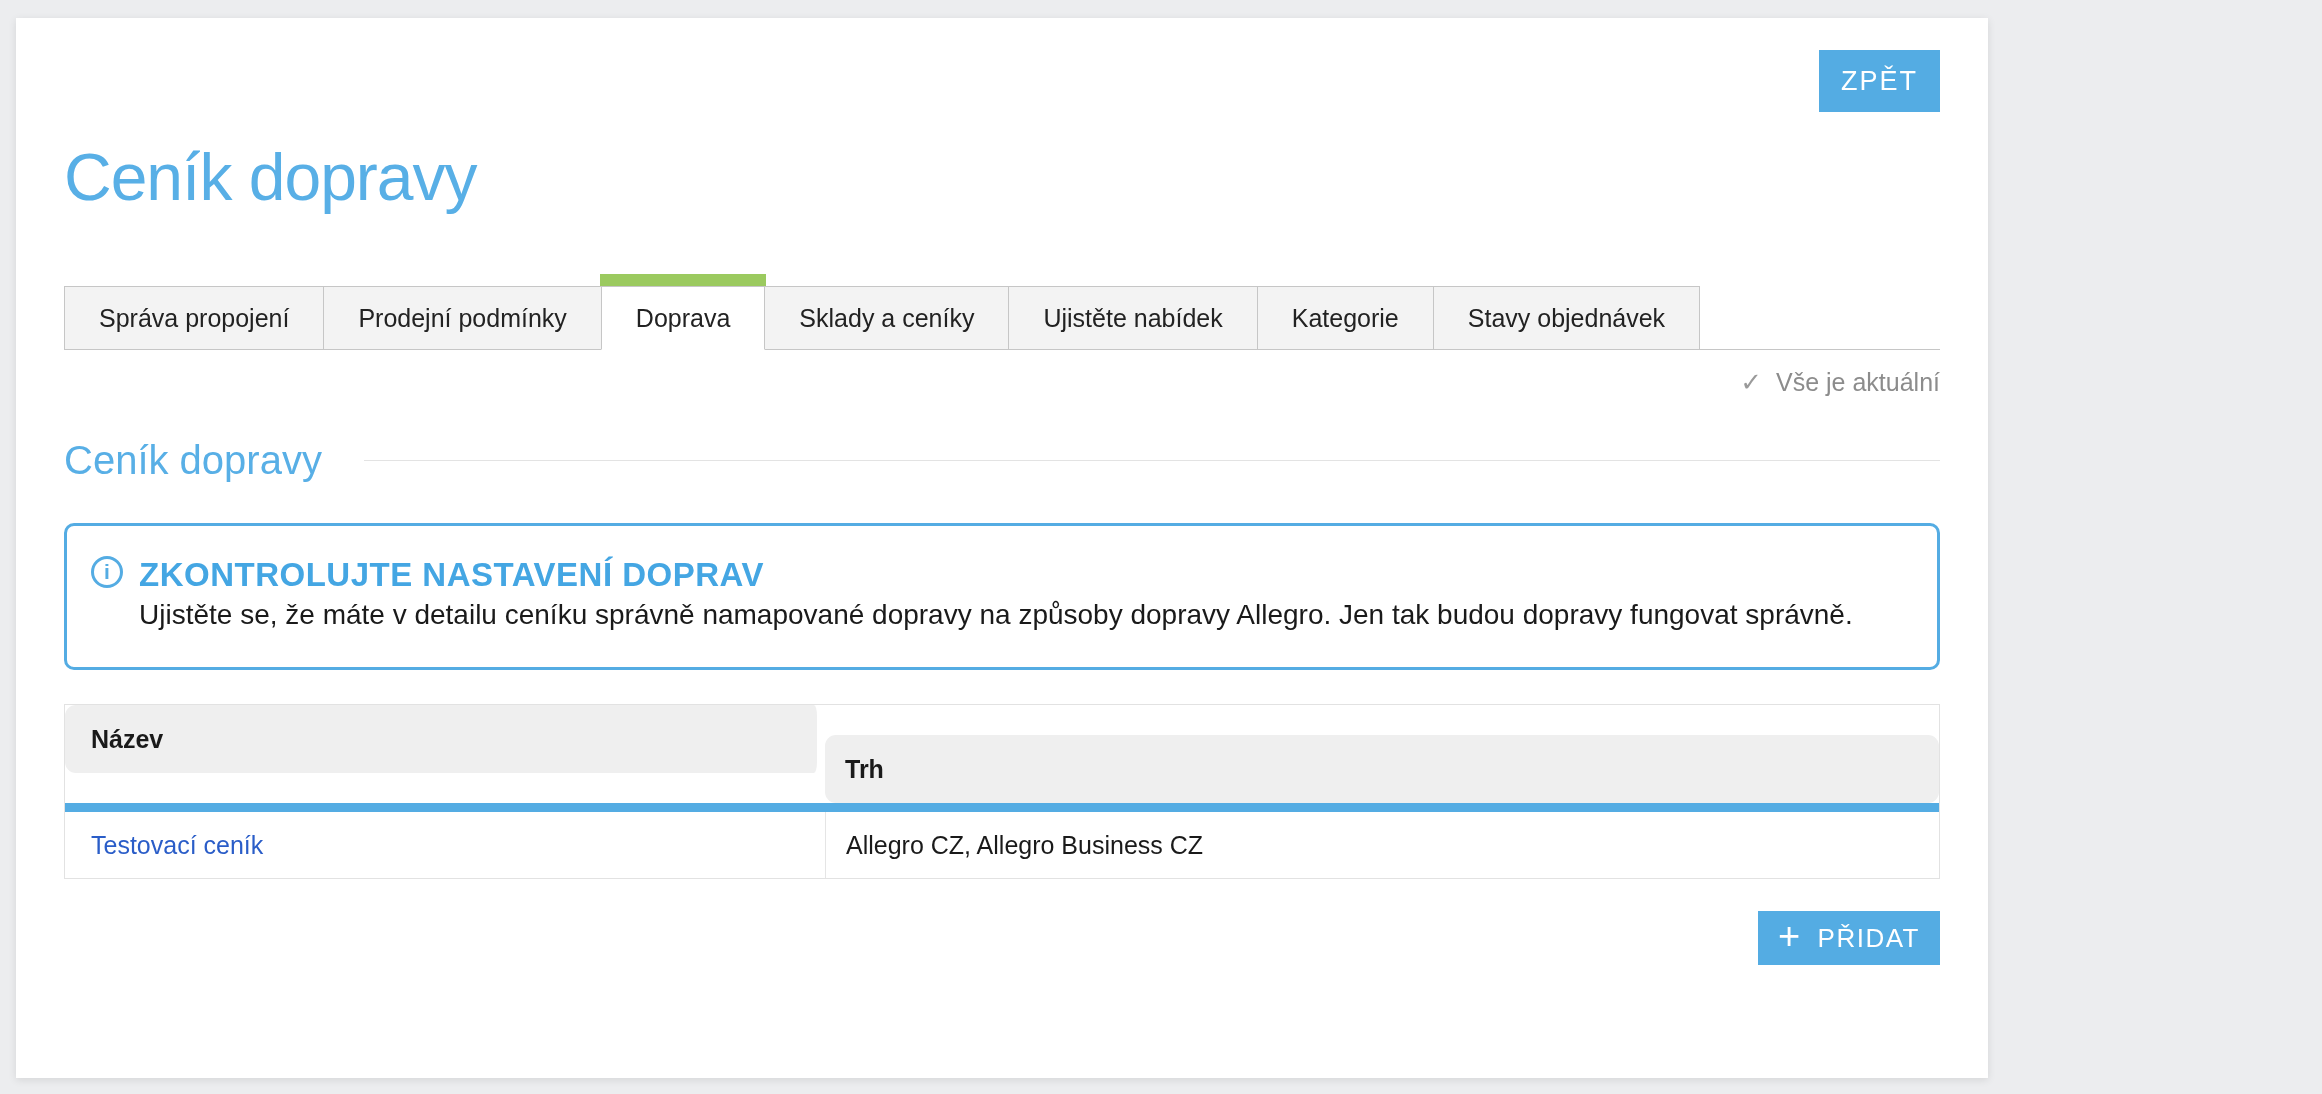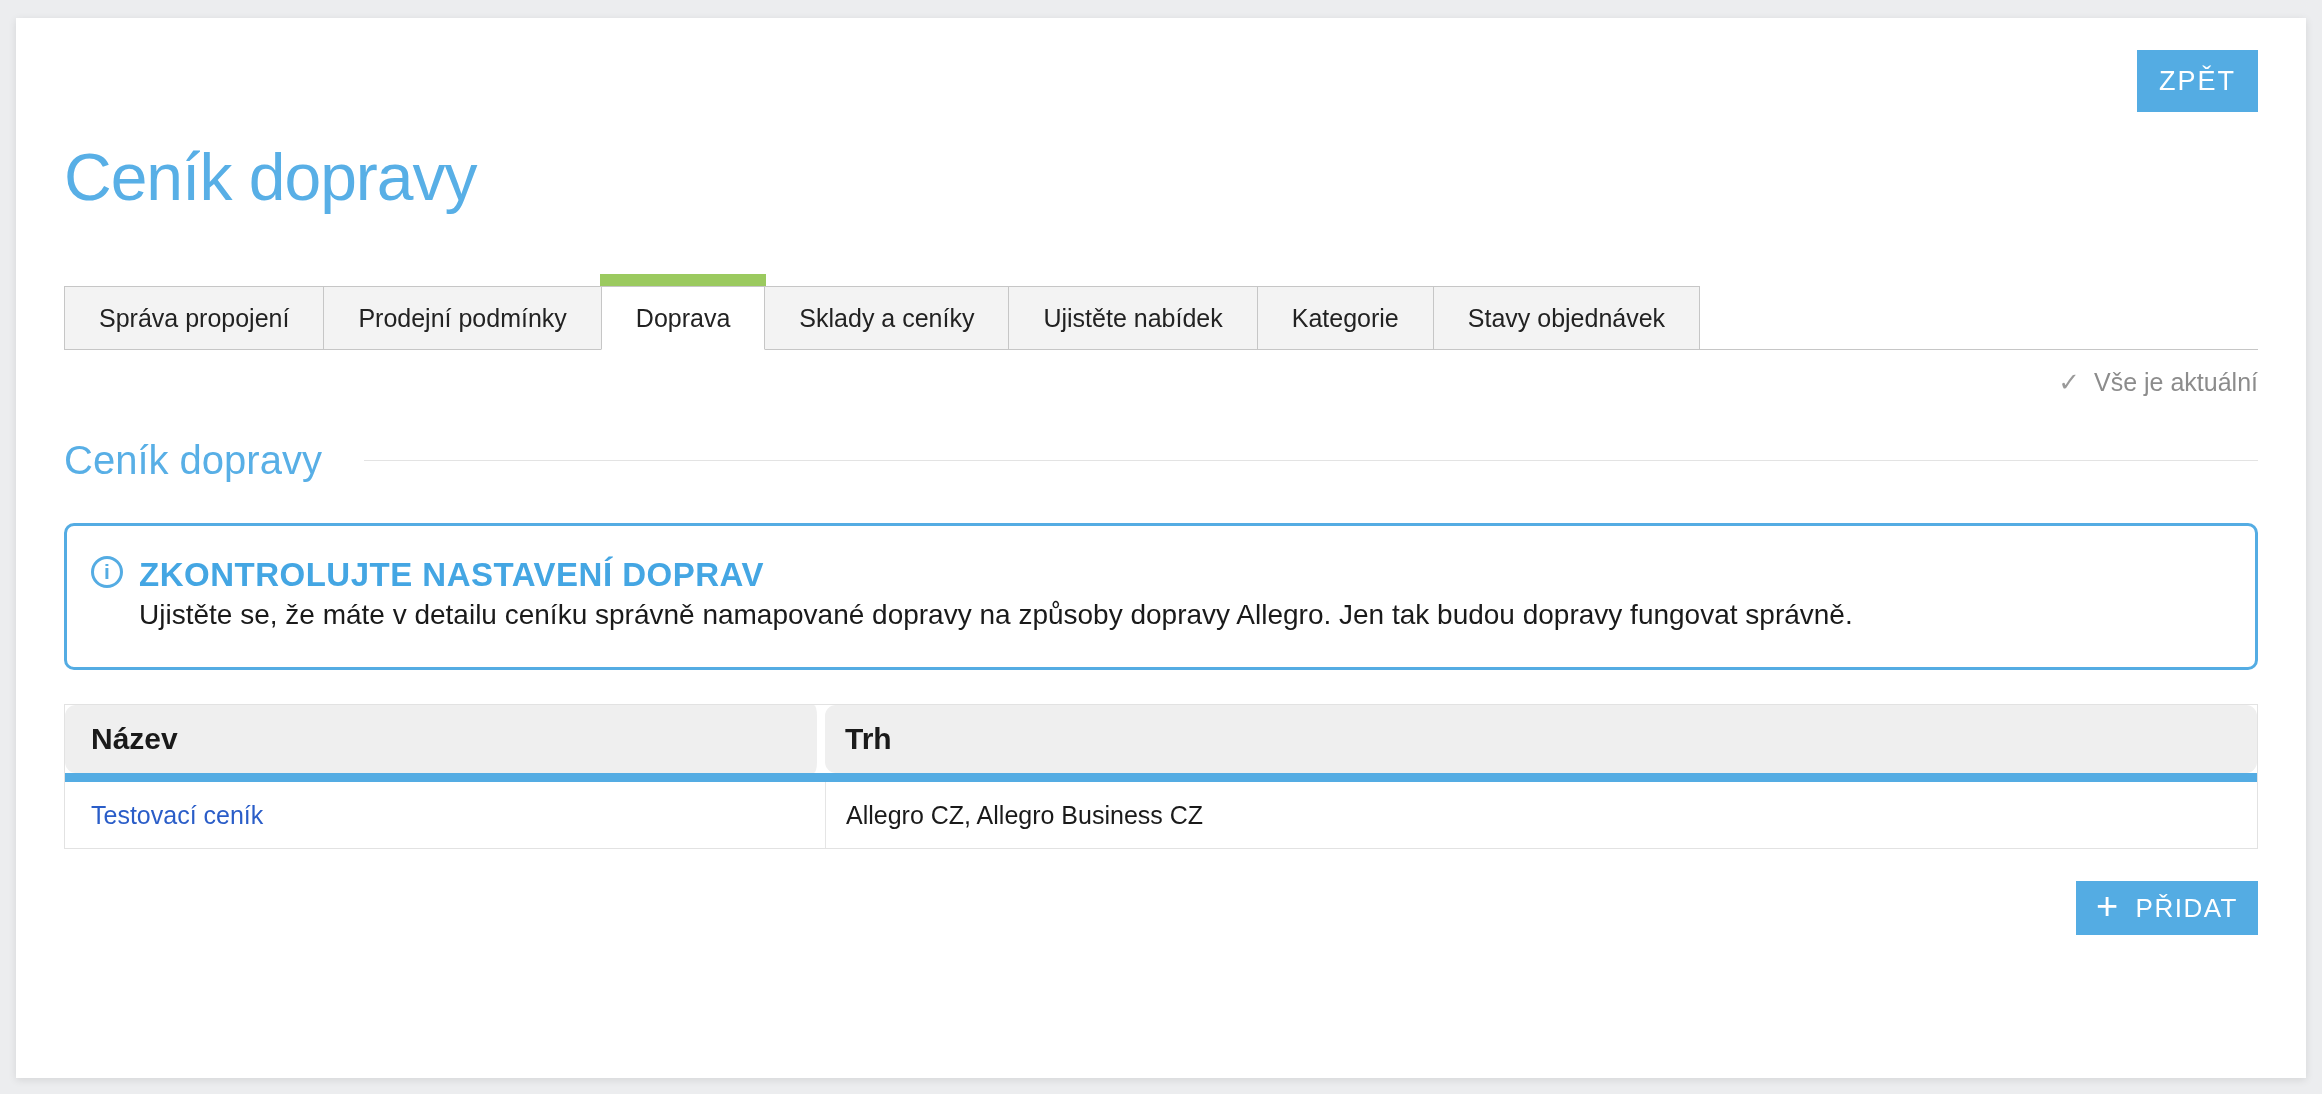--- a/index.html
+++ b/index.html
@@ -16,21 +16,21 @@
     --page-bg:#ECEDEF;
   }
   *{box-sizing:border-box;margin:0;padding:0;}
   html,body{width:2322px;height:1094px;overflow:hidden;}
   body{
     background:var(--page-bg);
     font-family:"Liberation Sans","DejaVu Sans",sans-serif;
     color:var(--body-text);
   }
   .card{
-    position:absolute;left:16px;top:18px;width:2290px;height:1060px;
+    position:absolute;left:16px;top:18px;width:1972px;height:1060px;
     background:#fff;box-shadow:0 2px 8px rgba(0,0,0,0.10);
   }
   .content{padding:0 48px;position:relative;height:100%;}
 
   
   .top-row{display:flex;justify-content:flex-end;padding-top:32px;}
   .btn{
     display:inline-flex;align-items:center;justify-content:center;
     background:var(--accent);color:#fff;border:none;cursor:pointer;
     font-family:inherit;font-size:27px;letter-spacing:2px;
@@ -80,24 +80,24 @@
     font-size:21px;font-weight:700;
   }
   .info-heading{color:#44A6E3;font-size:33px;font-weight:700;letter-spacing:0.5px;padding-left:0;}
   .info-body{margin-top:3px;font-size:28px;color:var(--body-text);line-height:36px;}
 
   
   .table{margin-top:34px;border:1px solid var(--table-border);}
   .t-head{display:grid;grid-template-columns:760px 1fr;background:#fff;}
   .t-head .th{
     background:var(--header-bg);height:68px;display:flex;align-items:center;
-    font-weight:700;font-size:30px;border-radius:11px;
+    font-weight:700;font-size:25px;border-radius:11px;
   }
   .t-head .th.first{padding-left:26px;border-right:8px solid #fff;}
-  .t-head .th.second{padding-left:20px;}
+  .t-head .th.second{padding-left:20px;margin-top:30px;}
   .t-bluebar{height:9px;background:var(--accent);}
   .t-row{display:grid;grid-template-columns:760px 1fr;background:#fff;}
   .t-row .td{height:66px;display:flex;align-items:center;font-size:25px;}
   .t-row .td.first{padding-left:26px;}
   .t-row .td.second{padding-left:20px;border-left:1px solid #E5E5E5;}
   .row-link{color:var(--link-blue);text-decoration:none;cursor:pointer;}
 
   
   .bottom-row{display:flex;justify-content:flex-end;margin-top:32px;}
   .btn-add{height:54px;padding:0 20px;letter-spacing:1.5px;font-size:26px;}

